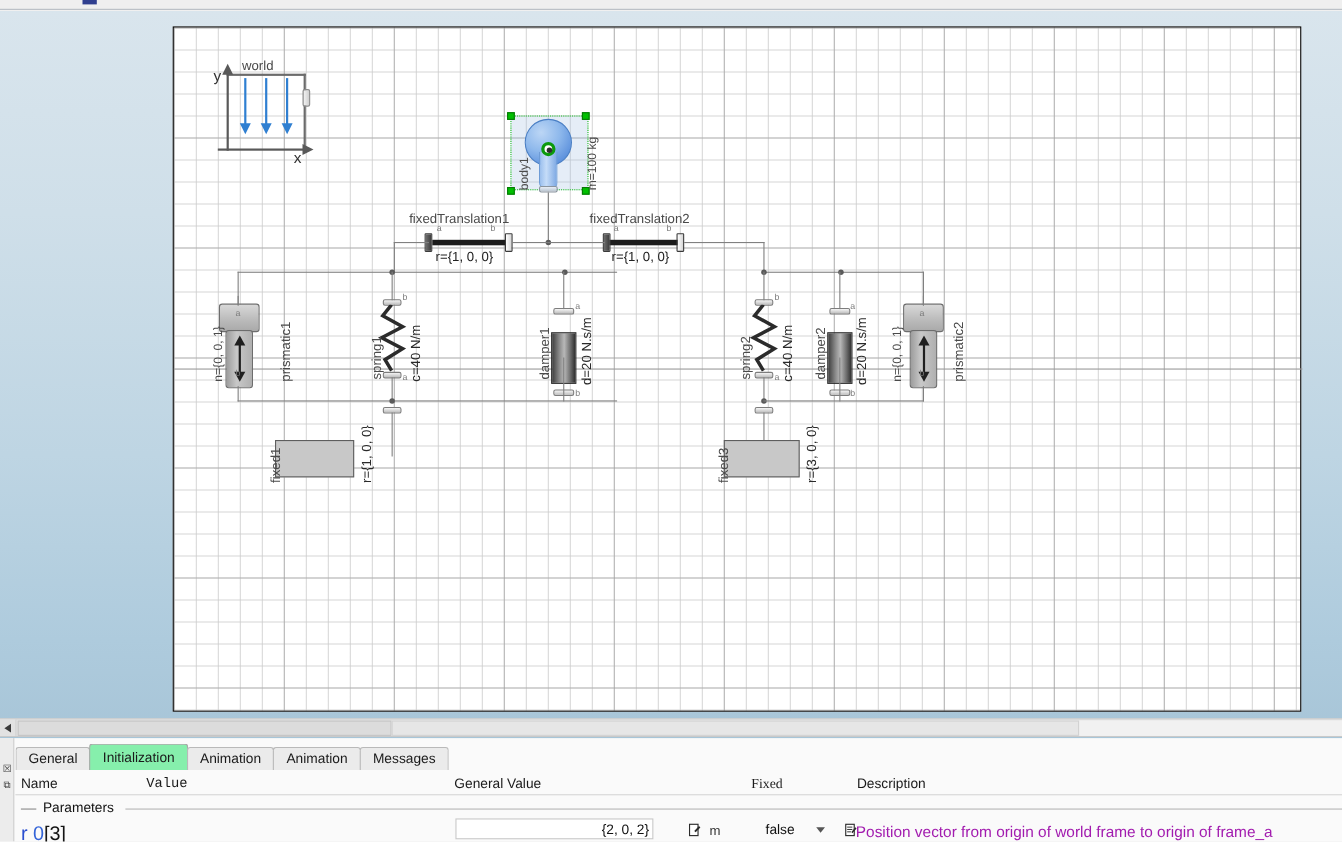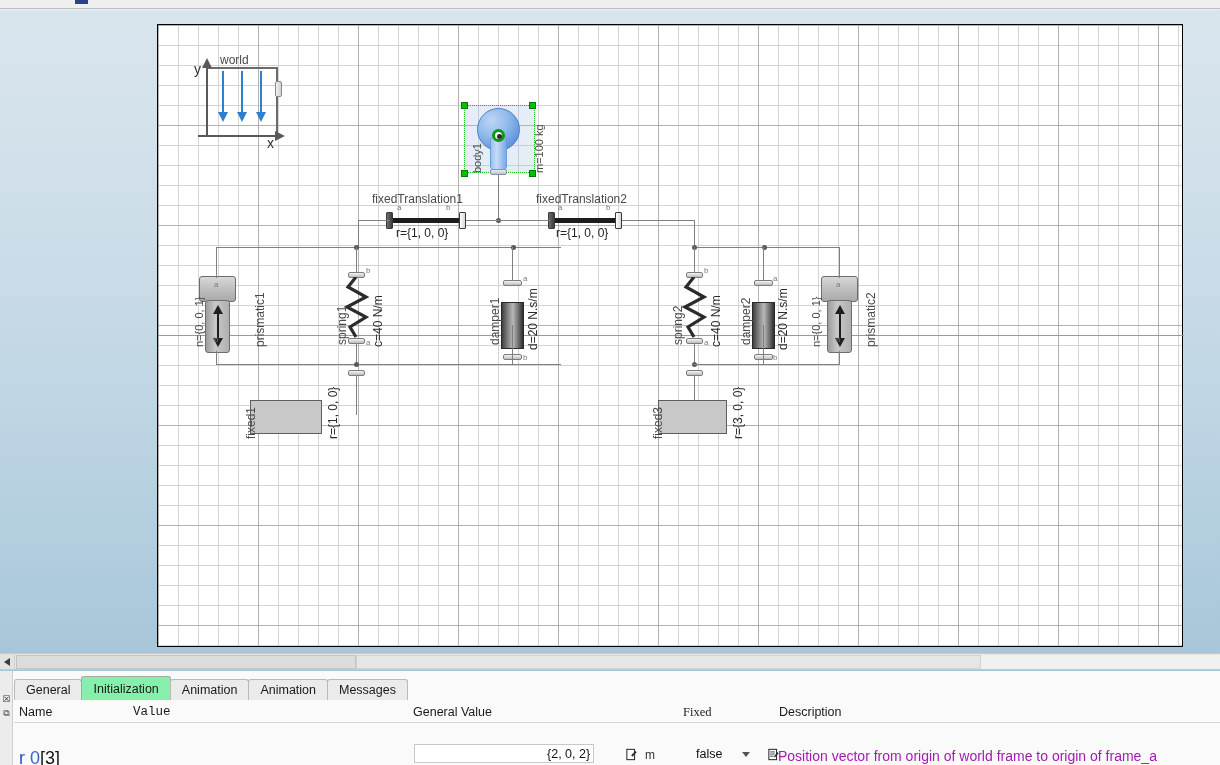--- a/index.html
+++ b/index.html
@@ -422,20 +422,25 @@
       <div class="tab">Messages</div>
     </div>
 
     <div class="col-head" style="left:19px;">Name</div>
     <div class="col-head" style="left:133px;font-family:Liberation Mono, monospace;">Value</div>
     <div class="col-head" style="left:413px;">General Value</div>
     <div class="col-head" style="left:683px;font-family:Liberation Serif, serif;">Fixed</div>
     <div class="col-head" style="left:779px;">Description</div>
     <div class="head-rule"></div>
 
+    <div class="group-row">
+      <div class="group-line-left"></div>
+      <div class="group-label">Parameters</div>
+      <div class="group-line-right"></div>
+    </div>
 
     <div class="param-row">
       <div class="p-name"><span class="v1">r</span>&nbsp;<span class="v2">0</span><span class="v3">[3]</span></div>
       <div class="val-input" title=""></div>
       <div class="val-text">{2, 0, 2}</div>
       <svg class="edit-icon" style="left:612px;" viewBox="0 0 14 14">
         <rect x="1" y="1" width="9" height="12" fill="#fff" stroke="#2a2a2a" stroke-width="1.2"></rect>
         <path d="M7.5 9.5 L12.5 4.3 L11 2.8 L6 8 Z" fill="#2a2a2a"></path>
       </svg>
       <div class="unit-text">m</div>

